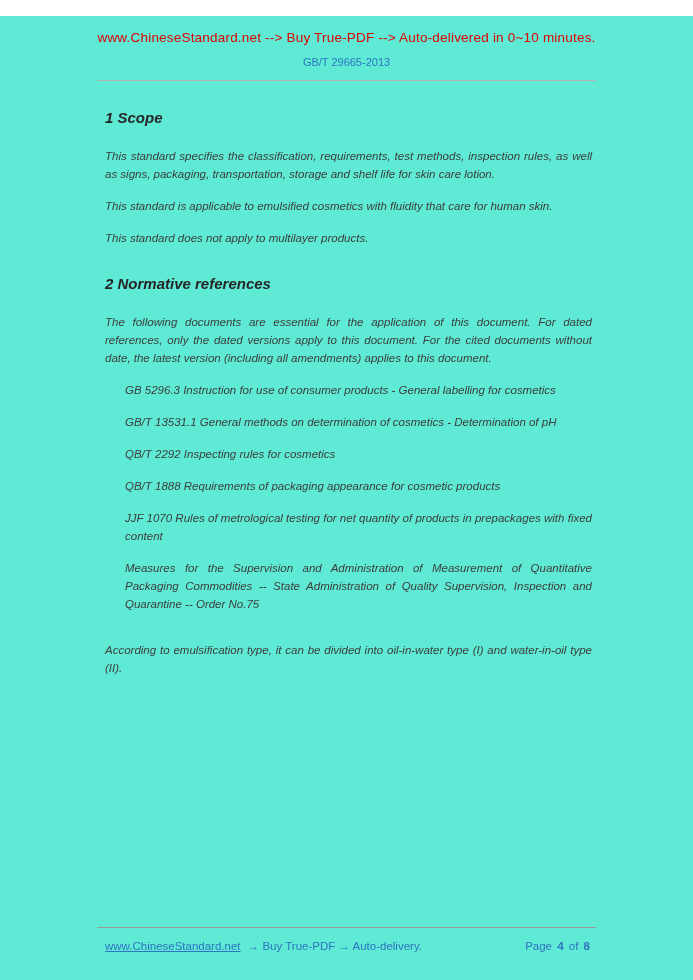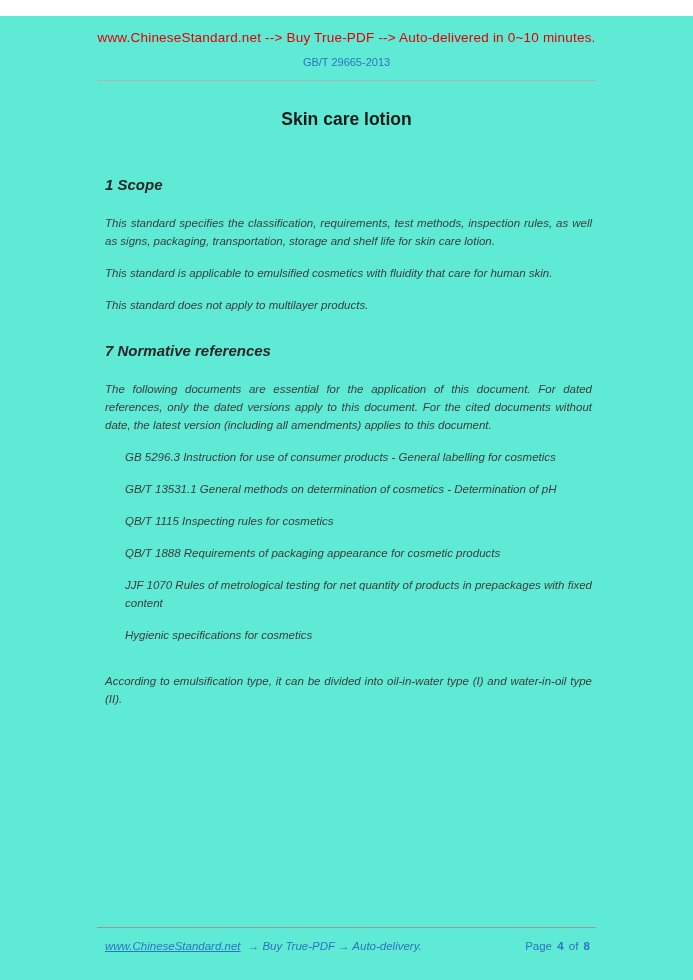--- a/index.html
+++ b/index.html
@@ -78,63 +78,62 @@
     margin:0 97px 12px 97px;
   }
   .footer-row {
     display:flex;
     justify-content:space-between;
     align-items:baseline;
     padding:0 101px 0 105px;
     font-size:11.5px;
     color:#2e74c0;
   }
-  .footer-left { white-space:nowrap;font-style:italic; }
+  .footer-left { white-space:nowrap; }
   .footer-link {
     color:#2e74c0;
     text-decoration:underline;
     cursor:pointer;
   }
   .footer-tail { margin-left:4px; }
   .page-indicator { white-space:nowrap; }
   .page-num { font-weight:bold; margin:0 2px; }
 </style>
 </head>
 <body>
 
 <div class="page">
 
   <div class="header-banner">www.ChineseStandard.net --&gt; Buy True-PDF --&gt; Auto-delivered in 0~10 minutes.</div>
 
   <div class="standard-number">GB/T 29665-2013</div>
 
   <hr class="header-rule">
 
-  <div class="doc-title">Skin care lotion</div>
 
   <div class="content">
 
     <div class="section">
       <div class="section-heading">1 Scope</div>
       <p class="para">This standard specifies the classification, requirements, test methods, inspection rules, as well as signs, packaging, transportation, storage and shelf life for skin care lotion.</p>
       <p class="para">This standard is applicable to emulsified cosmetics with fluidity that care for human skin.</p>
       <p class="para">This standard does not apply to multilayer products.</p>
     </div>
 
     <div class="section">
-      <div class="section-heading">7 Normative references</div>
+      <div class="section-heading">2 Normative references</div>
       <p class="para">The following documents are essential for the application of this document. For dated references, only the dated versions apply to this document. For the cited documents without date, the latest version (including all amendments) applies to this document.</p>
 
       <div class="ref-list">
         <div class="ref">GB 5296.3 Instruction for use of consumer products - General labelling for cosmetics</div>
         <div class="ref">GB/T 13531.1 General methods on determination of cosmetics - Determination of pH</div>
-        <div class="ref">QB/T 1115 Inspecting rules for cosmetics</div>
+        <div class="ref">QB/T 2292 Inspecting rules for cosmetics</div>
         <div class="ref">QB/T 1888 Requirements of packaging appearance for cosmetic products</div>
         <div class="ref">JJF 1070 Rules of metrological testing for net quantity of products in prepackages with fixed content</div>
-        <div class="ref">Hygienic specifications for cosmetics</div>
+        <div class="ref">Measures for the Supervision and Administration of Measurement of Quantitative Packaging Commodities -- State Administration of Quality Supervision, Inspection and Quarantine -- Order No.75</div>
       </div>
     </div>
 
     <div class="section">
       <p class="para">According to emulsification type, it can be divided into oil-in-water type (I) and water-in-oil type (II).</p>
     </div>
 
   </div>
 
   <div class="footer">

